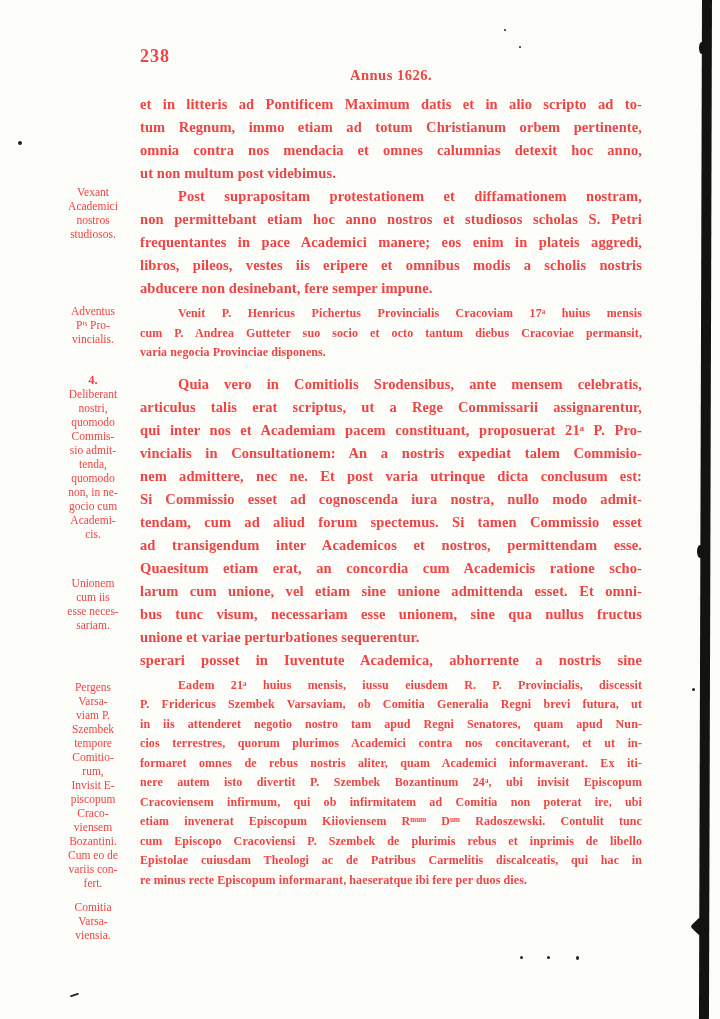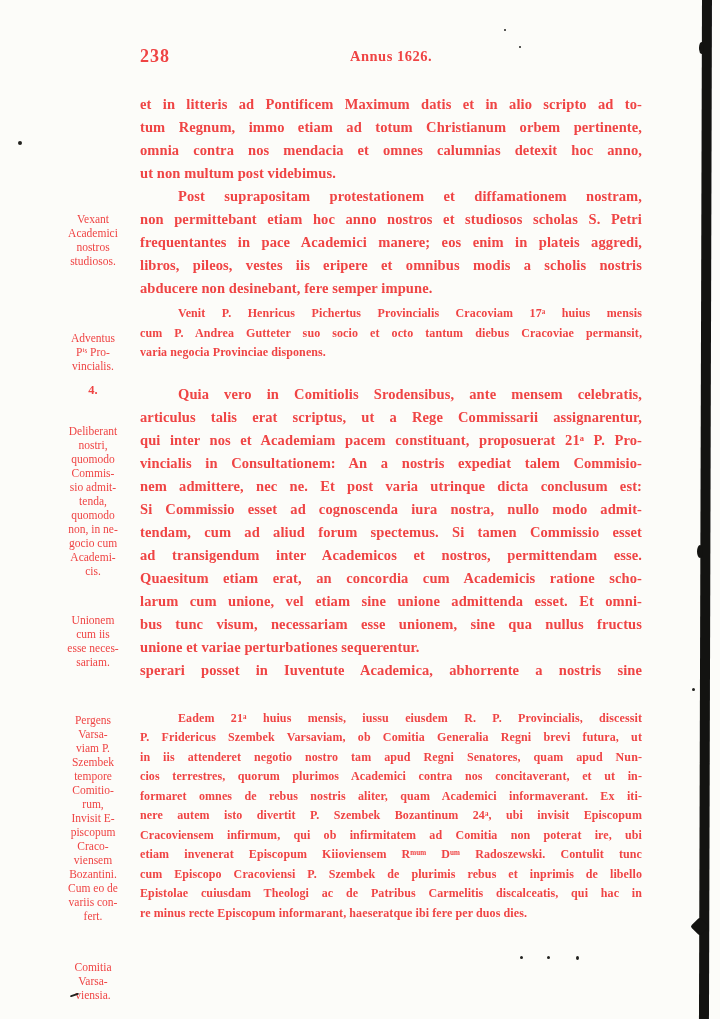--- a/index.html
+++ b/index.html
@@ -8,27 +8,27 @@
     font-family:"Liberation Serif","DejaVu Serif","DejaVu Sans",serif;
     background:#e9e9e7;
   }
   .page{
     position:relative;width:720px;height:1019px;overflow:hidden;
     background:#fcfcf9;color:#ef4444;
   }
   
   .header{position:absolute;top:46px;left:140px;width:502px;height:22px;}
   .pnum{position:absolute;left:0;top:0;font-size:18px;font-weight:bold;letter-spacing:1px;}
-  .ptitle{position:absolute;left:0;right:0;top:2px;text-align:center;font-size:14.5px;font-weight:bold;letter-spacing:0.5px;}
+  .ptitle{position:absolute;left:0;right:0;top:21px;text-align:center;font-size:14.5px;font-weight:bold;letter-spacing:0.5px;}
   
   .content{position:absolute;top:93px;left:0;width:642px;}
   .row{display:flex;}
   .mcol{flex:0 0 140px;box-sizing:border-box;}
   .bcol{flex:1;min-width:0;font-weight:bold;}
-  .note{width:86px;margin-left:50px;text-align:center;font-size:11.5px;line-height:14px;margin-top:27px;}
+  .note{width:86px;margin-left:50px;text-align:center;font-size:11.5px;line-height:14px;}
   .note-num{font-weight:bold;font-size:12.5px;text-align:center;width:86px;margin-left:50px;line-height:14px;}
   .row-p4 .note + .note{margin-top:35px;}
   
   .tline{text-align:justify;text-align-last:justify;white-space:normal;}
   .para-large .tline{font-size:14.5px;line-height:23px;letter-spacing:0.1px;}
   .para-small .tline{font-size:12px;line-height:19.5px;letter-spacing:0.1px;}
   .tline.first-indent{padding-left:38px;}
   .tline.lastline{text-align-last:left;}
   .row-p3{margin-top:4px;}
   .row-p4{margin-top:10px;}

